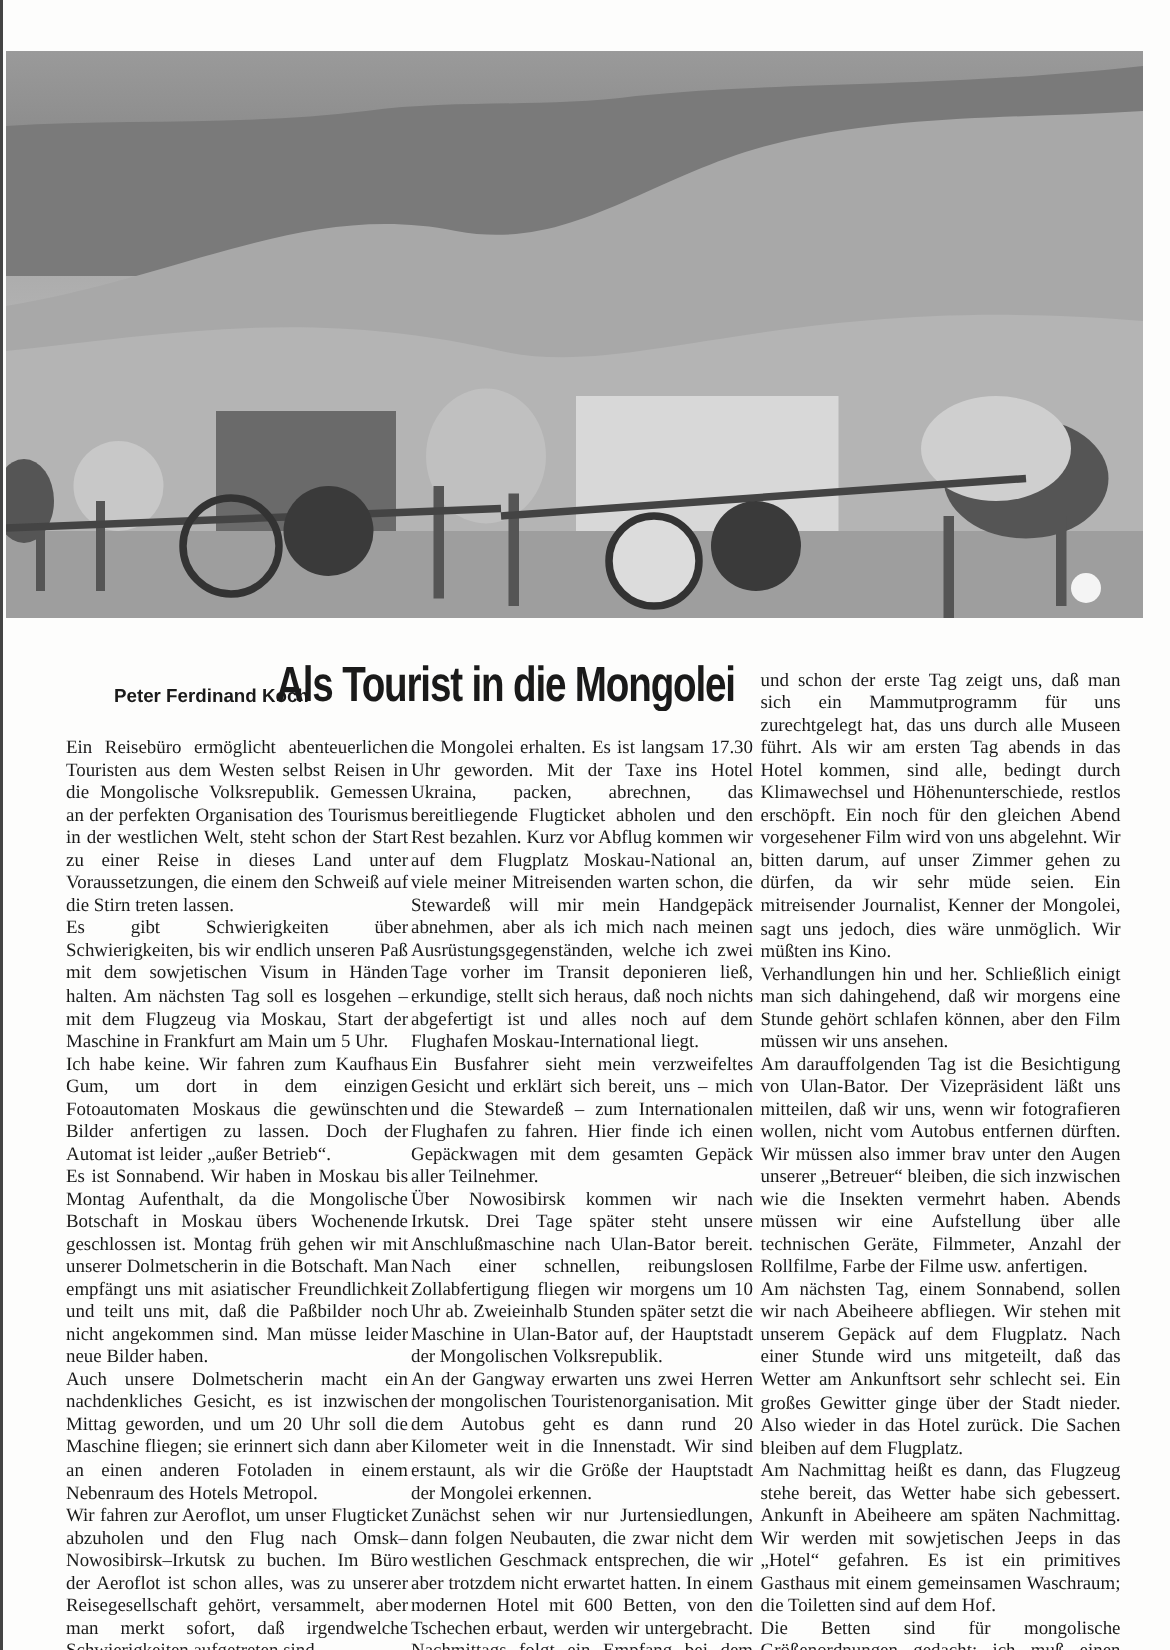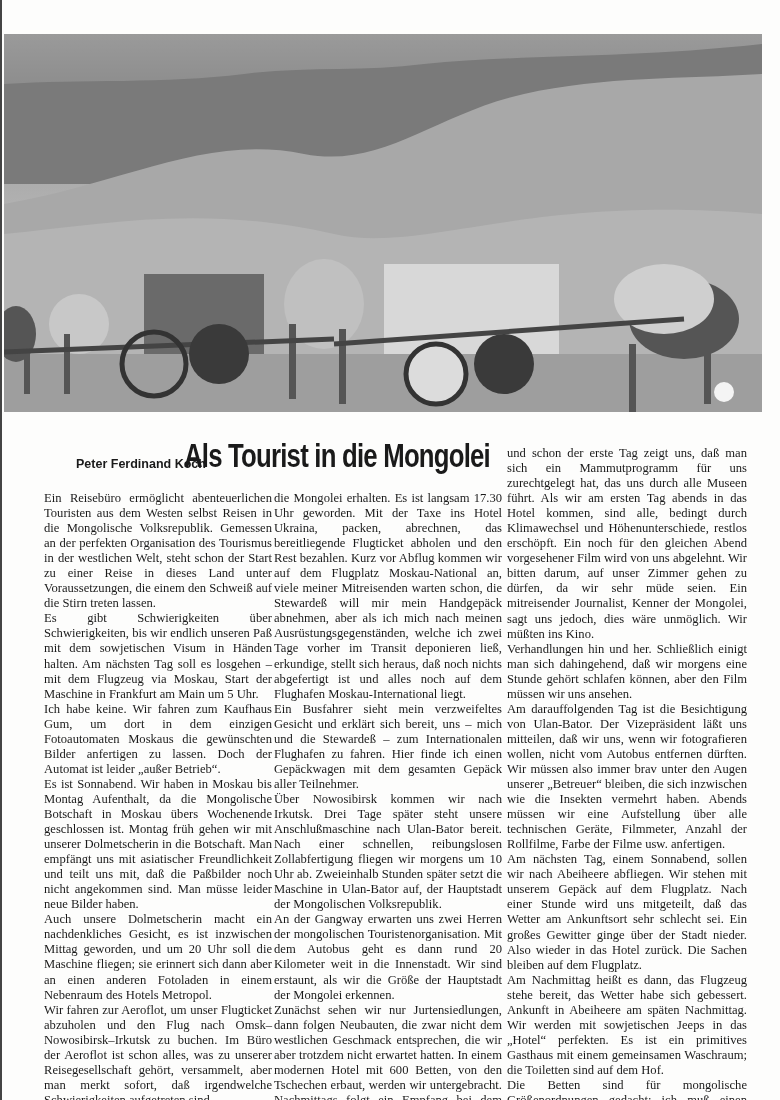--- a/index.html
+++ b/index.html
@@ -95,18 +95,18 @@
   <p>An der Gangway erwarten uns zwei Herren der mongolischen Touristenorganisation. Mit dem Autobus geht es dann rund 20 Kilometer weit in die Innenstadt. Wir sind erstaunt, als wir die Größe der Hauptstadt der Mongolei erkennen.</p>
   <p>Zunächst sehen wir nur Jurtensiedlungen, dann folgen Neubauten, die zwar nicht dem westlichen Geschmack entsprechen, die wir aber trotzdem nicht erwartet hatten. In einem modernen Hotel mit 600 Betten, von den Tschechen erbaut, werden wir untergebracht. Nachmittags folgt ein Empfang bei dem Vizepräsidenten der Reiseorganisation, der uns über Dolmetscher das Programm der nächsten Tage mitteilt.</p>
 
 </div>
 
 <div class="col col3">
   <p>und schon der erste Tag zeigt uns, daß man sich ein Mammutprogramm für uns zurechtgelegt hat, das uns durch alle Museen führt. Als wir am ersten Tag abends in das Hotel kommen, sind alle, bedingt durch Klimawechsel und Höhenunterschiede, restlos erschöpft. Ein noch für den gleichen Abend vorgesehener Film wird von uns abgelehnt. Wir bitten darum, auf unser Zimmer gehen zu dürfen, da wir sehr müde seien. Ein mitreisender Journalist, Kenner der Mongolei, sagt uns jedoch, dies wäre unmöglich. Wir müßten ins Kino.</p>
   <p>Verhandlungen hin und her. Schließlich einigt man sich dahingehend, daß wir morgens eine Stunde gehört schlafen können, aber den Film müssen wir uns ansehen.</p>
   <p>Am darauffolgenden Tag ist die Besichtigung von Ulan-Bator. Der Vizepräsident läßt uns mitteilen, daß wir uns, wenn wir fotografieren wollen, nicht vom Autobus entfernen dürften. Wir müssen also immer brav unter den Augen unserer „Betreuer“ bleiben, die sich inzwischen wie die Insekten vermehrt haben. Abends müssen wir eine Aufstellung über alle technischen Geräte, Filmmeter, Anzahl der Rollfilme, Farbe der Filme usw. anfertigen.</p>
   <p>Am nächsten Tag, einem Sonnabend, sollen wir nach Abeiheere abfliegen. Wir stehen mit unserem Gepäck auf dem Flugplatz. Nach einer Stunde wird uns mitgeteilt, daß das Wetter am Ankunftsort sehr schlecht sei. Ein großes Gewitter ginge über der Stadt nieder. Also wieder in das Hotel zurück. Die Sachen bleiben auf dem Flugplatz.</p>
-  <p>Am Nachmittag heißt es dann, das Flugzeug stehe bereit, das Wetter habe sich gebessert. Ankunft in Abeiheere am späten Nachmittag. Wir werden mit sowjetischen Jeeps in das „Hotel“ perfekten. Es ist ein primitives Gasthaus mit einem gemeinsamen Waschraum; die Toiletten sind auf dem Hof.</p>
+  <p>Am Nachmittag heißt es dann, das Flugzeug stehe bereit, das Wetter habe sich gebessert. Ankunft in Abeiheere am späten Nachmittag. Wir werden mit sowjetischen Jeeps in das „Hotel“ gefahren. Es ist ein primitives Gasthaus mit einem gemeinsamen Waschraum; die Toiletten sind auf dem Hof.</p>
   <p>Die Betten sind für mongolische Größenordnungen gedacht; ich muß einen Stuhl an das Fußende stellen und etwas schief im Bett liegen, aber auch diese Nacht geht vorbei.</p>
 
 </div>
 
 <div class="page-number">10</div>
 
 </body></html>

